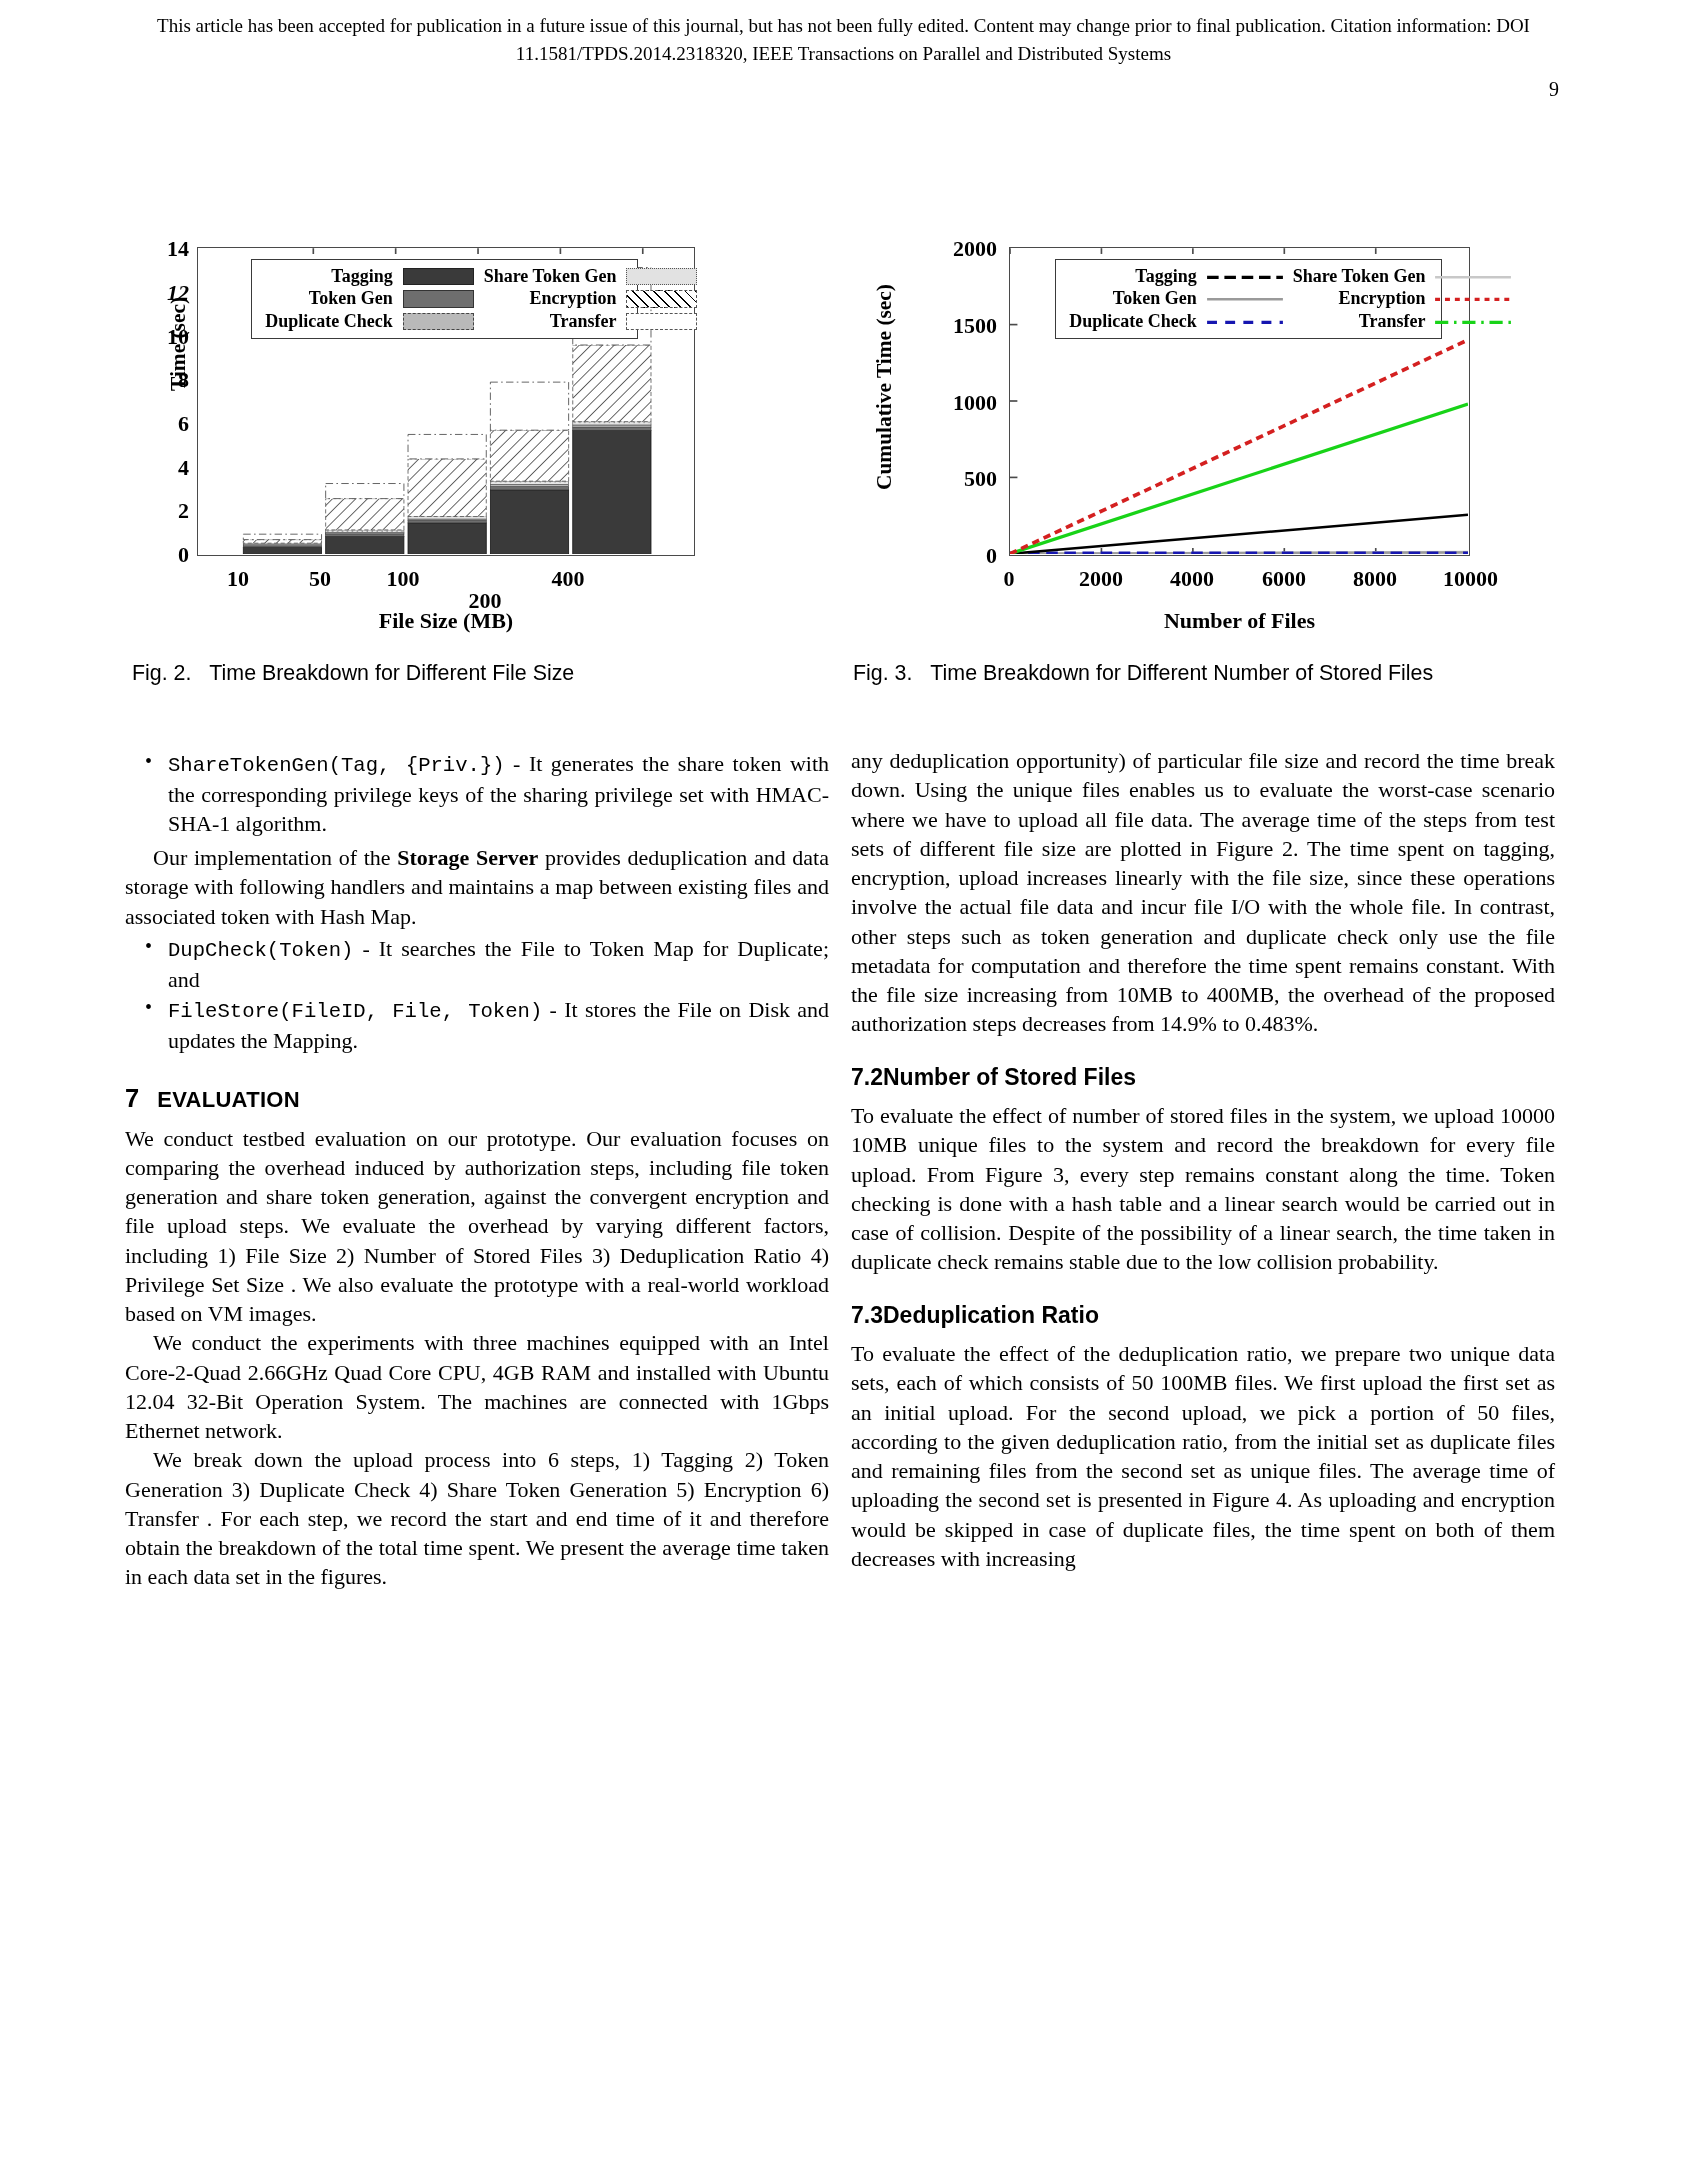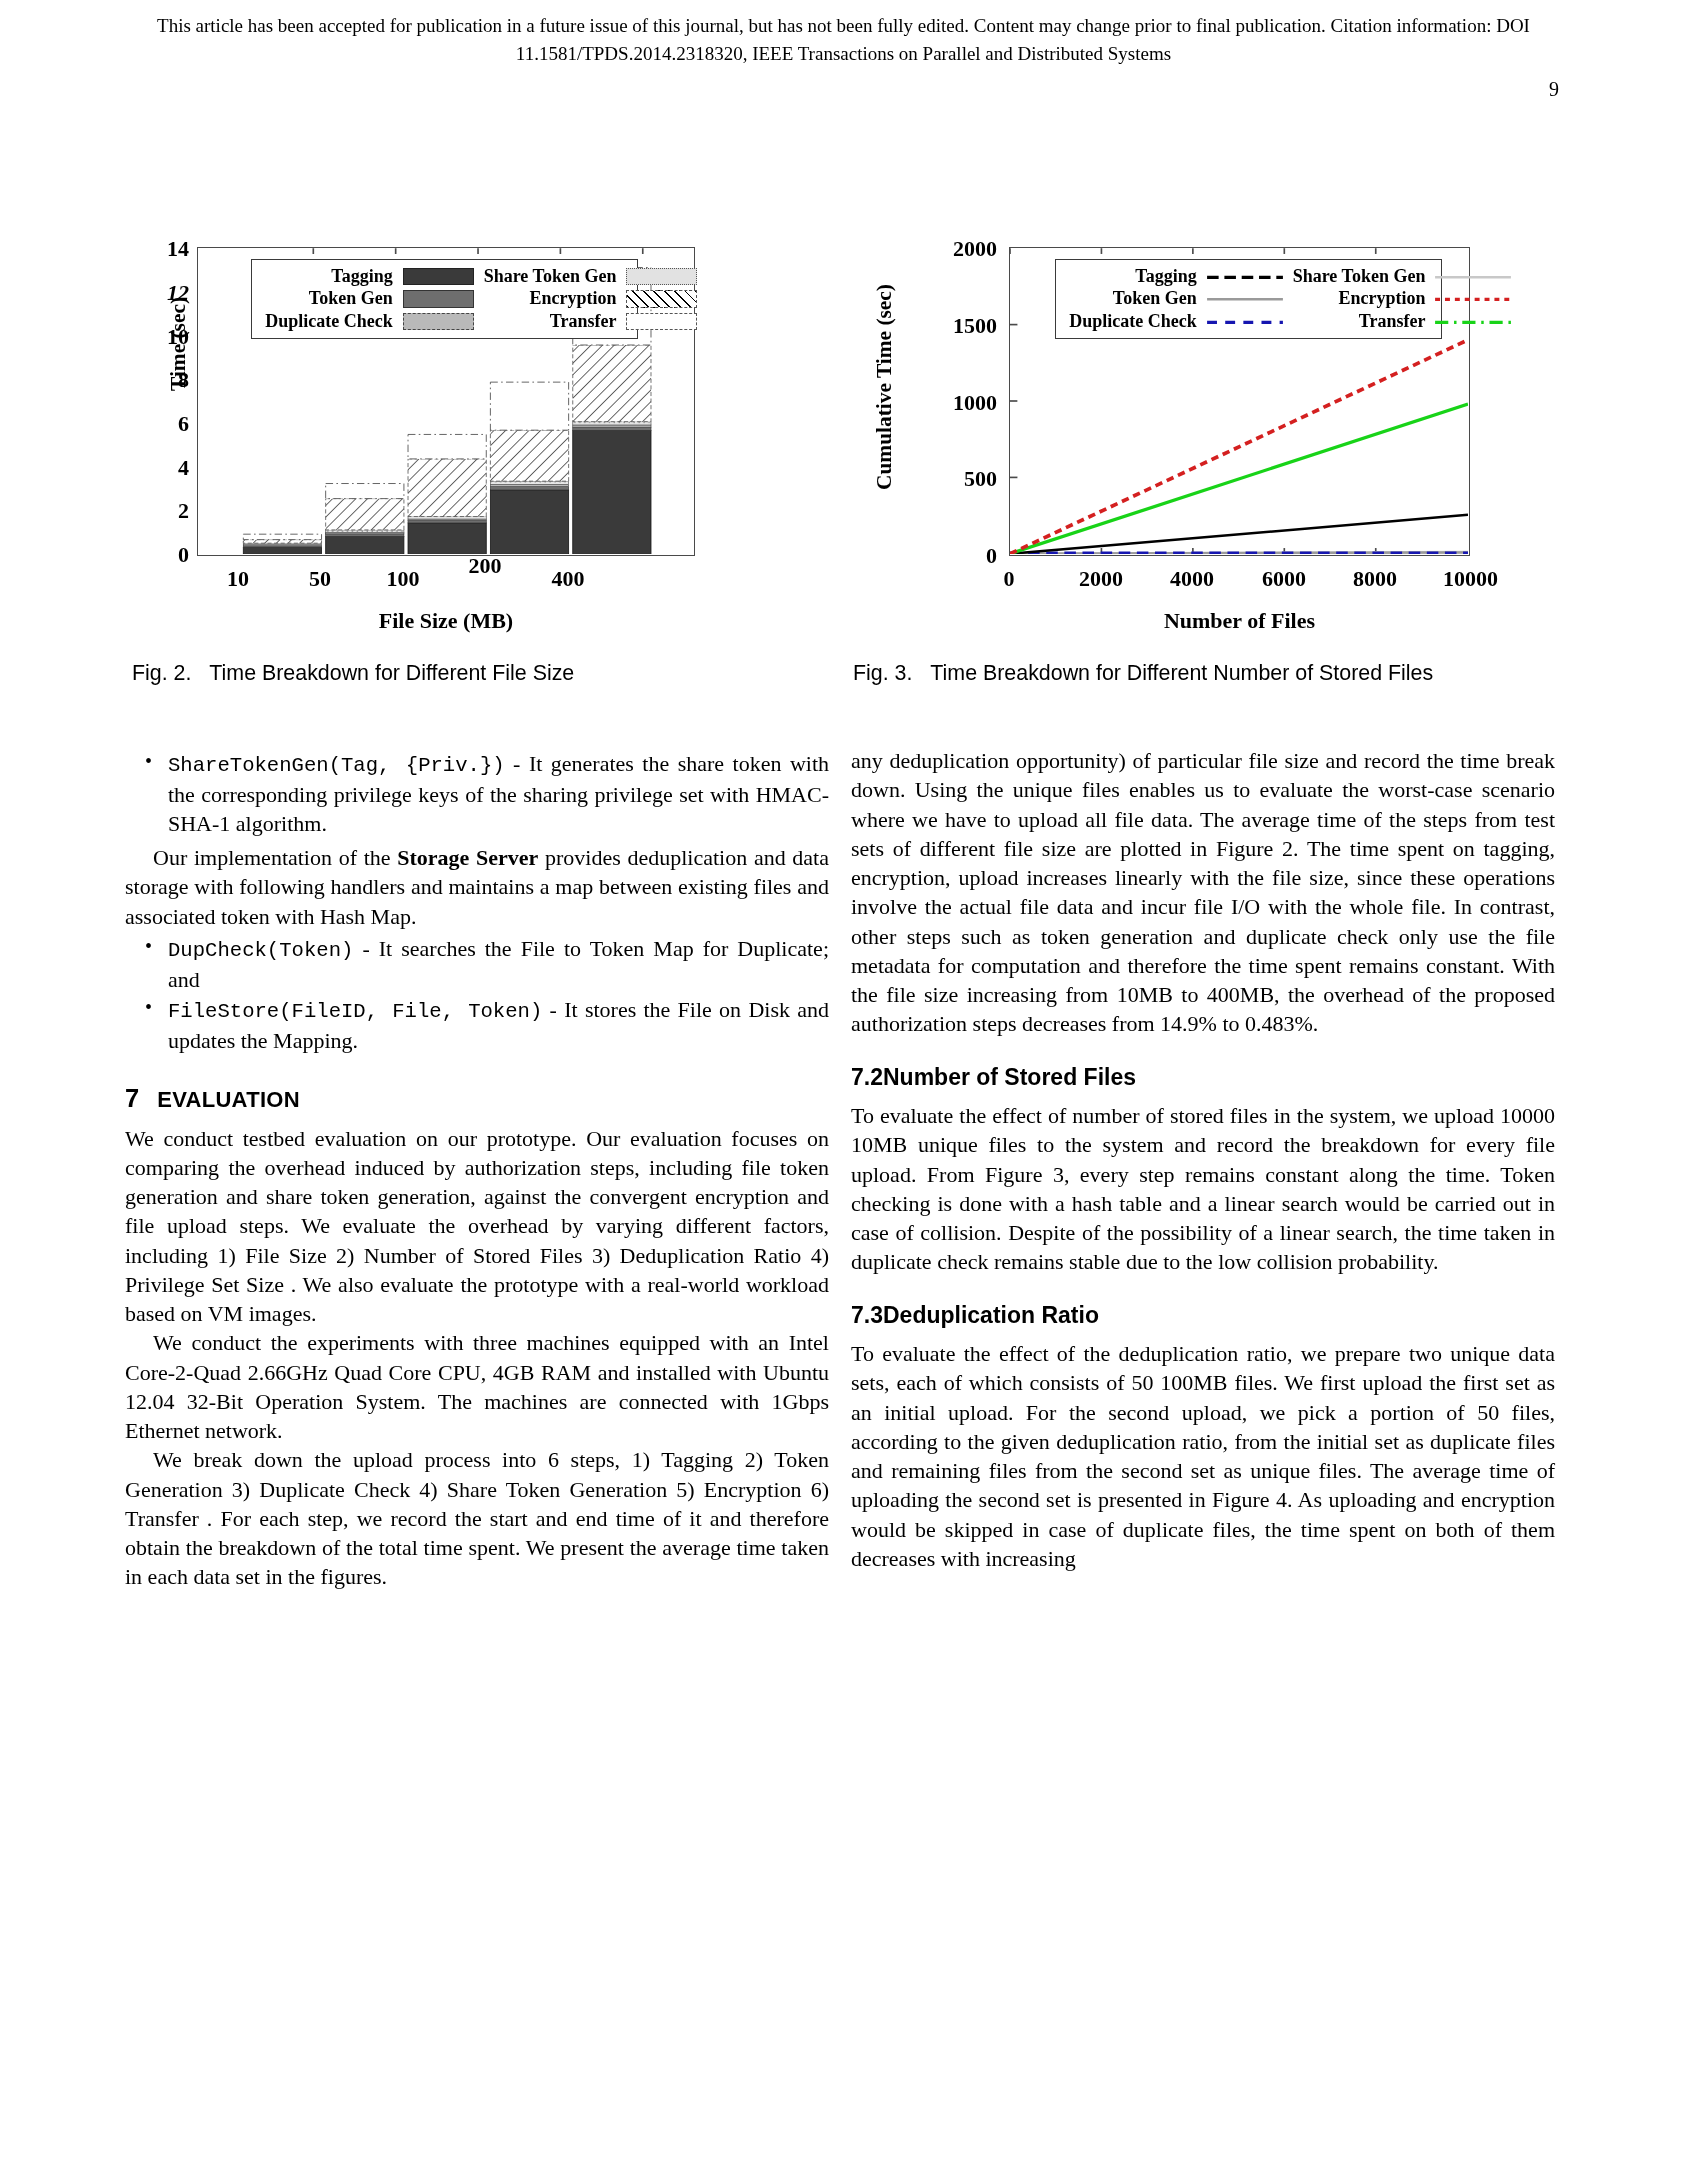--- a/index.html
+++ b/index.html
@@ -260,21 +260,21 @@
                   <span class="swatch p-transfer"></span>
                 </td>
           </tr>
         </tbody>
           </table>
       </div>
 
       <div class="xtick" style="left:51px;  top:422px; width:78px;">10</div>
       <div class="xtick" style="left:133px; top:422px; width:78px;">50</div>
       <div class="xtick" style="left:216px; top:422px; width:78px;">100</div>
-      <div class="xtick" style="left:298px; top:409px; width:78px;text-align:center;">200</div>
+      <div class="xtick" style="left:298px; top:444px; width:78px;text-align:center;">200</div>
       <div class="xtick" style="left:381px; top:422px; width:78px;">400</div>
 
       <div class="xlabel" style="left:49px; top:464px; width:498px;">File Size (MB)</div>
     </div>
 
     <div class="fig" id="fig3-wrap">
 
       <div class="ylabel" style="left:15px; top:346px;">Cumulative Time (sec)</div>
 
       <div class="ytick" style="left:33px; top:92px; width:107px;">2000</div>

